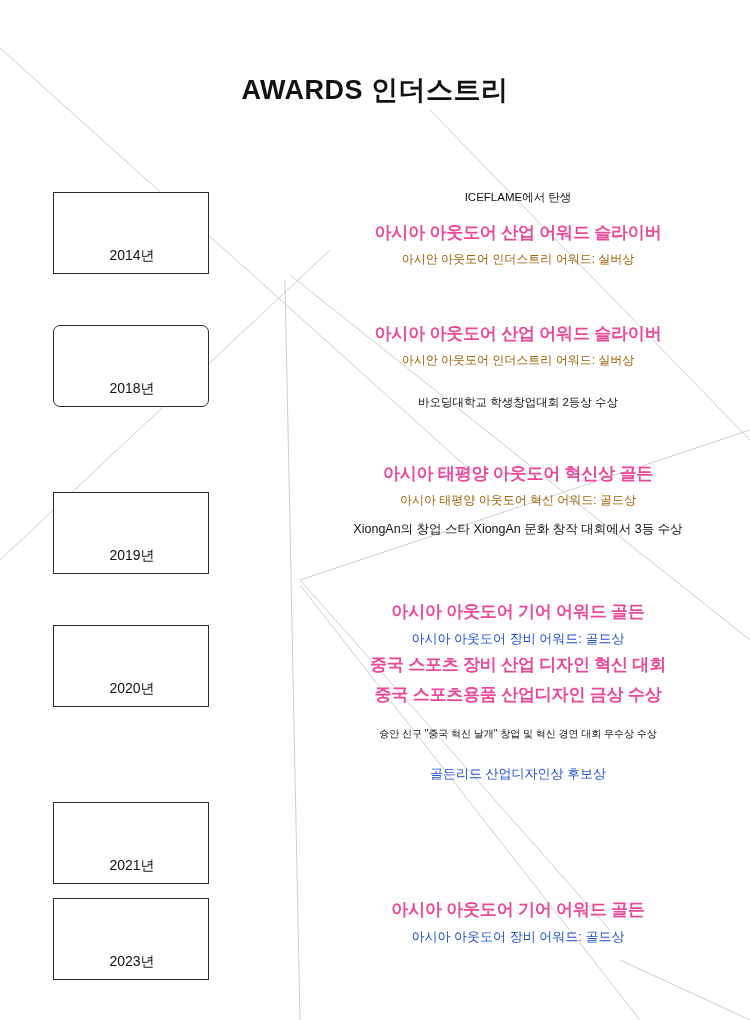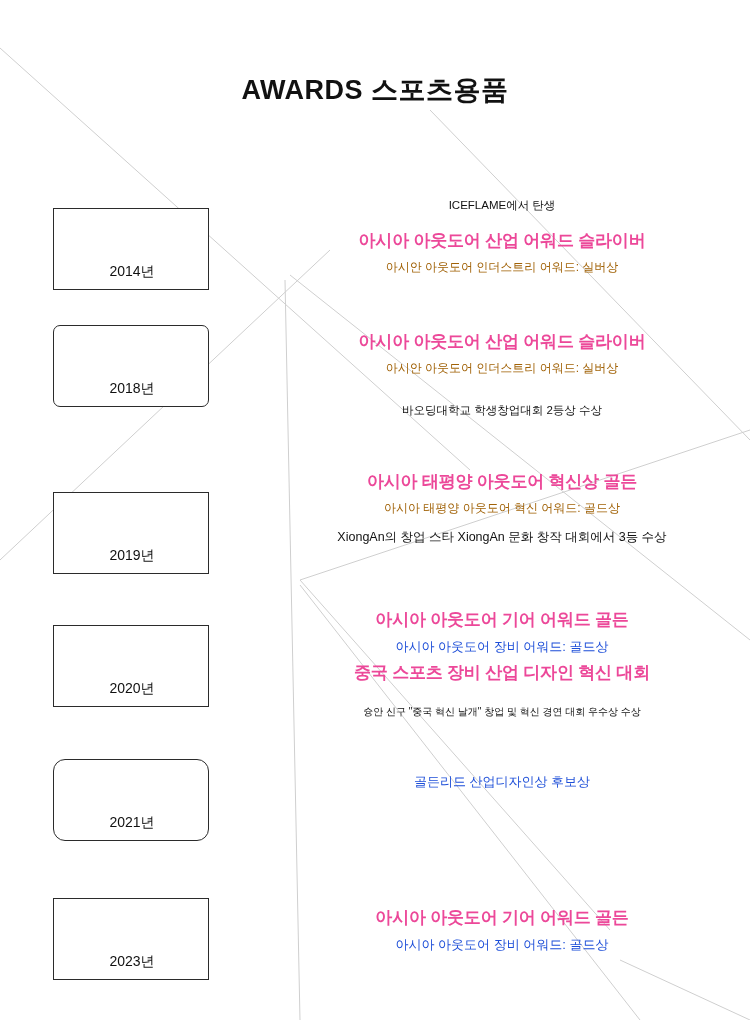--- a/index.html
+++ b/index.html
@@ -59,24 +59,23 @@
     position: absolute;
     left: 0;
     bottom: 8px;
     width: 156px;
     text-align: center;
     font-size: 14px;
     color: #111111;
   }
   .events {
     position: absolute;
-    left: 292px;
+    left: 308px;
     width: 420px;
     text-align: center;
-    margin-top: 8px;
   }
   .ev {
     display: block;
     width: 420px;
     text-align: center;
   }
   .ev-note {
     font-size: 11.5px;
     color: #111111;
     margin: 0 0 16px 0;
@@ -123,26 +122,26 @@
     <line x1="290" y1="275" x2="750" y2="640"></line>
     <line x1="300" y1="580" x2="750" y2="430"></line>
     <line x1="285" y1="280" x2="300" y2="1020"></line>
     <line x1="300" y1="585" x2="640" y2="1020"></line>
     <line x1="430" y1="110" x2="750" y2="440"></line>
     <line x1="620" y1="960" x2="750" y2="1020"></line>
     <line x1="300" y1="580" x2="610" y2="930"></line>
   </g>
 </svg>
 
-<div class="page-title">AWARDS 스포츠용품</div>
+<div class="page-title">AWARDS 인더스트리</div>
 
 <div class="timeline">
 
   <div class="row" style="top:0">
-    <div class="year-box" style="top:208px;">
+    <div class="year-box" style="top:192px;">
       <div class="year-label">2014년</div>
     </div>
     <div class="events" style="top:190px;">
       <p class="ev ev-note">ICEFLAME에서 탄생</p>
       <p class="ev ev-title">아시아 아웃도어 산업 어워드 슬라이버</p>
       <p class="ev ev-sub">아시안 아웃도어 인더스트리 어워드: 실버상</p>
     </div>
   </div>
 
   <div class="row" style="top:0">
@@ -170,27 +169,28 @@
   </div>
 
   <div class="row" style="top:0">
     <div class="year-box" style="top:625px;">
       <div class="year-label">2020년</div>
     </div>
     <div class="events" style="top:600px;">
       <p class="ev ev-title">아시아 아웃도어 기어 어워드 골든</p>
       <p class="ev ev-mid">아시아 아웃도어 장비 어워드: 골드상</p>
       <p class="ev ev-title">중국 스포츠 장비 산업 디자인 혁신 대회</p>
+      <p class="ev ev-title">중국 스포츠용품 산업디자인 금상 수상</p>
       <div class="gap-md"></div>
       <p class="ev ev-small">슝안 신구 "중국 혁신 날개" 창업 및 혁신 경연 대회 우수상 수상</p>
     </div>
   </div>
 
   <div class="row" style="top:0">
-    <div class="year-box" style="top:759px;border-radius:12px;">
+    <div class="year-box" style="top:802px;">
       <div class="year-label">2021년</div>
     </div>
     <div class="events" style="top:765px;">
       <p class="ev ev-mid">골든리드 산업디자인상 후보상</p>
     </div>
   </div>
 
   <div class="row" style="top:0">
     <div class="year-box" style="top:898px;">
       <div class="year-label">2023년</div>

